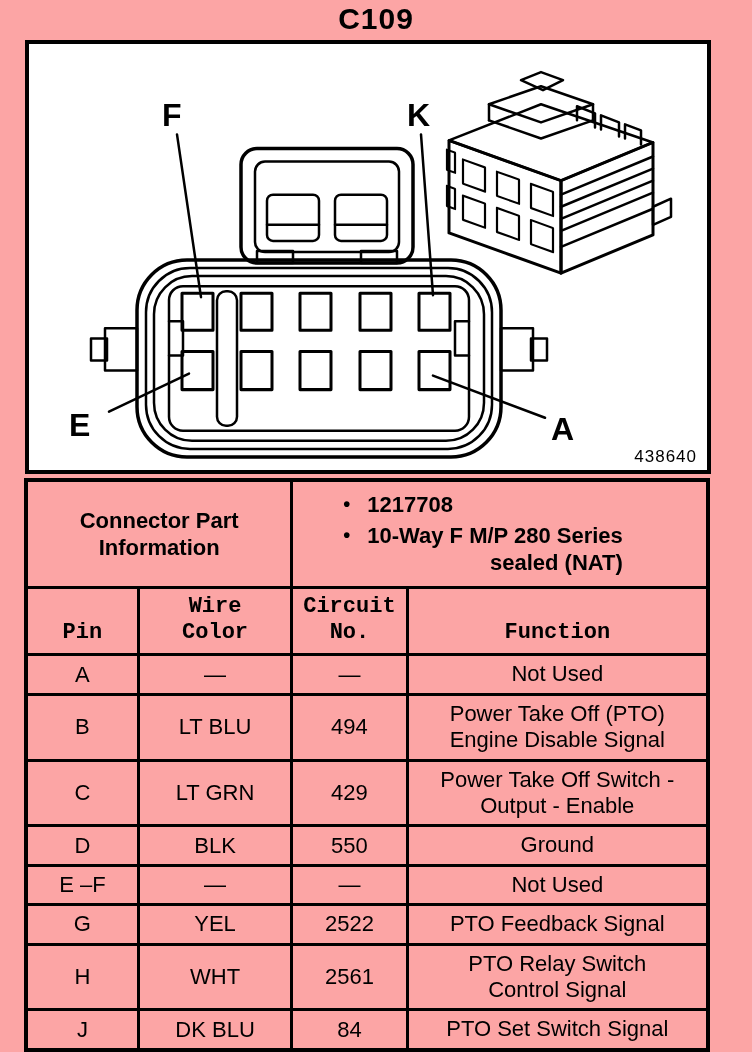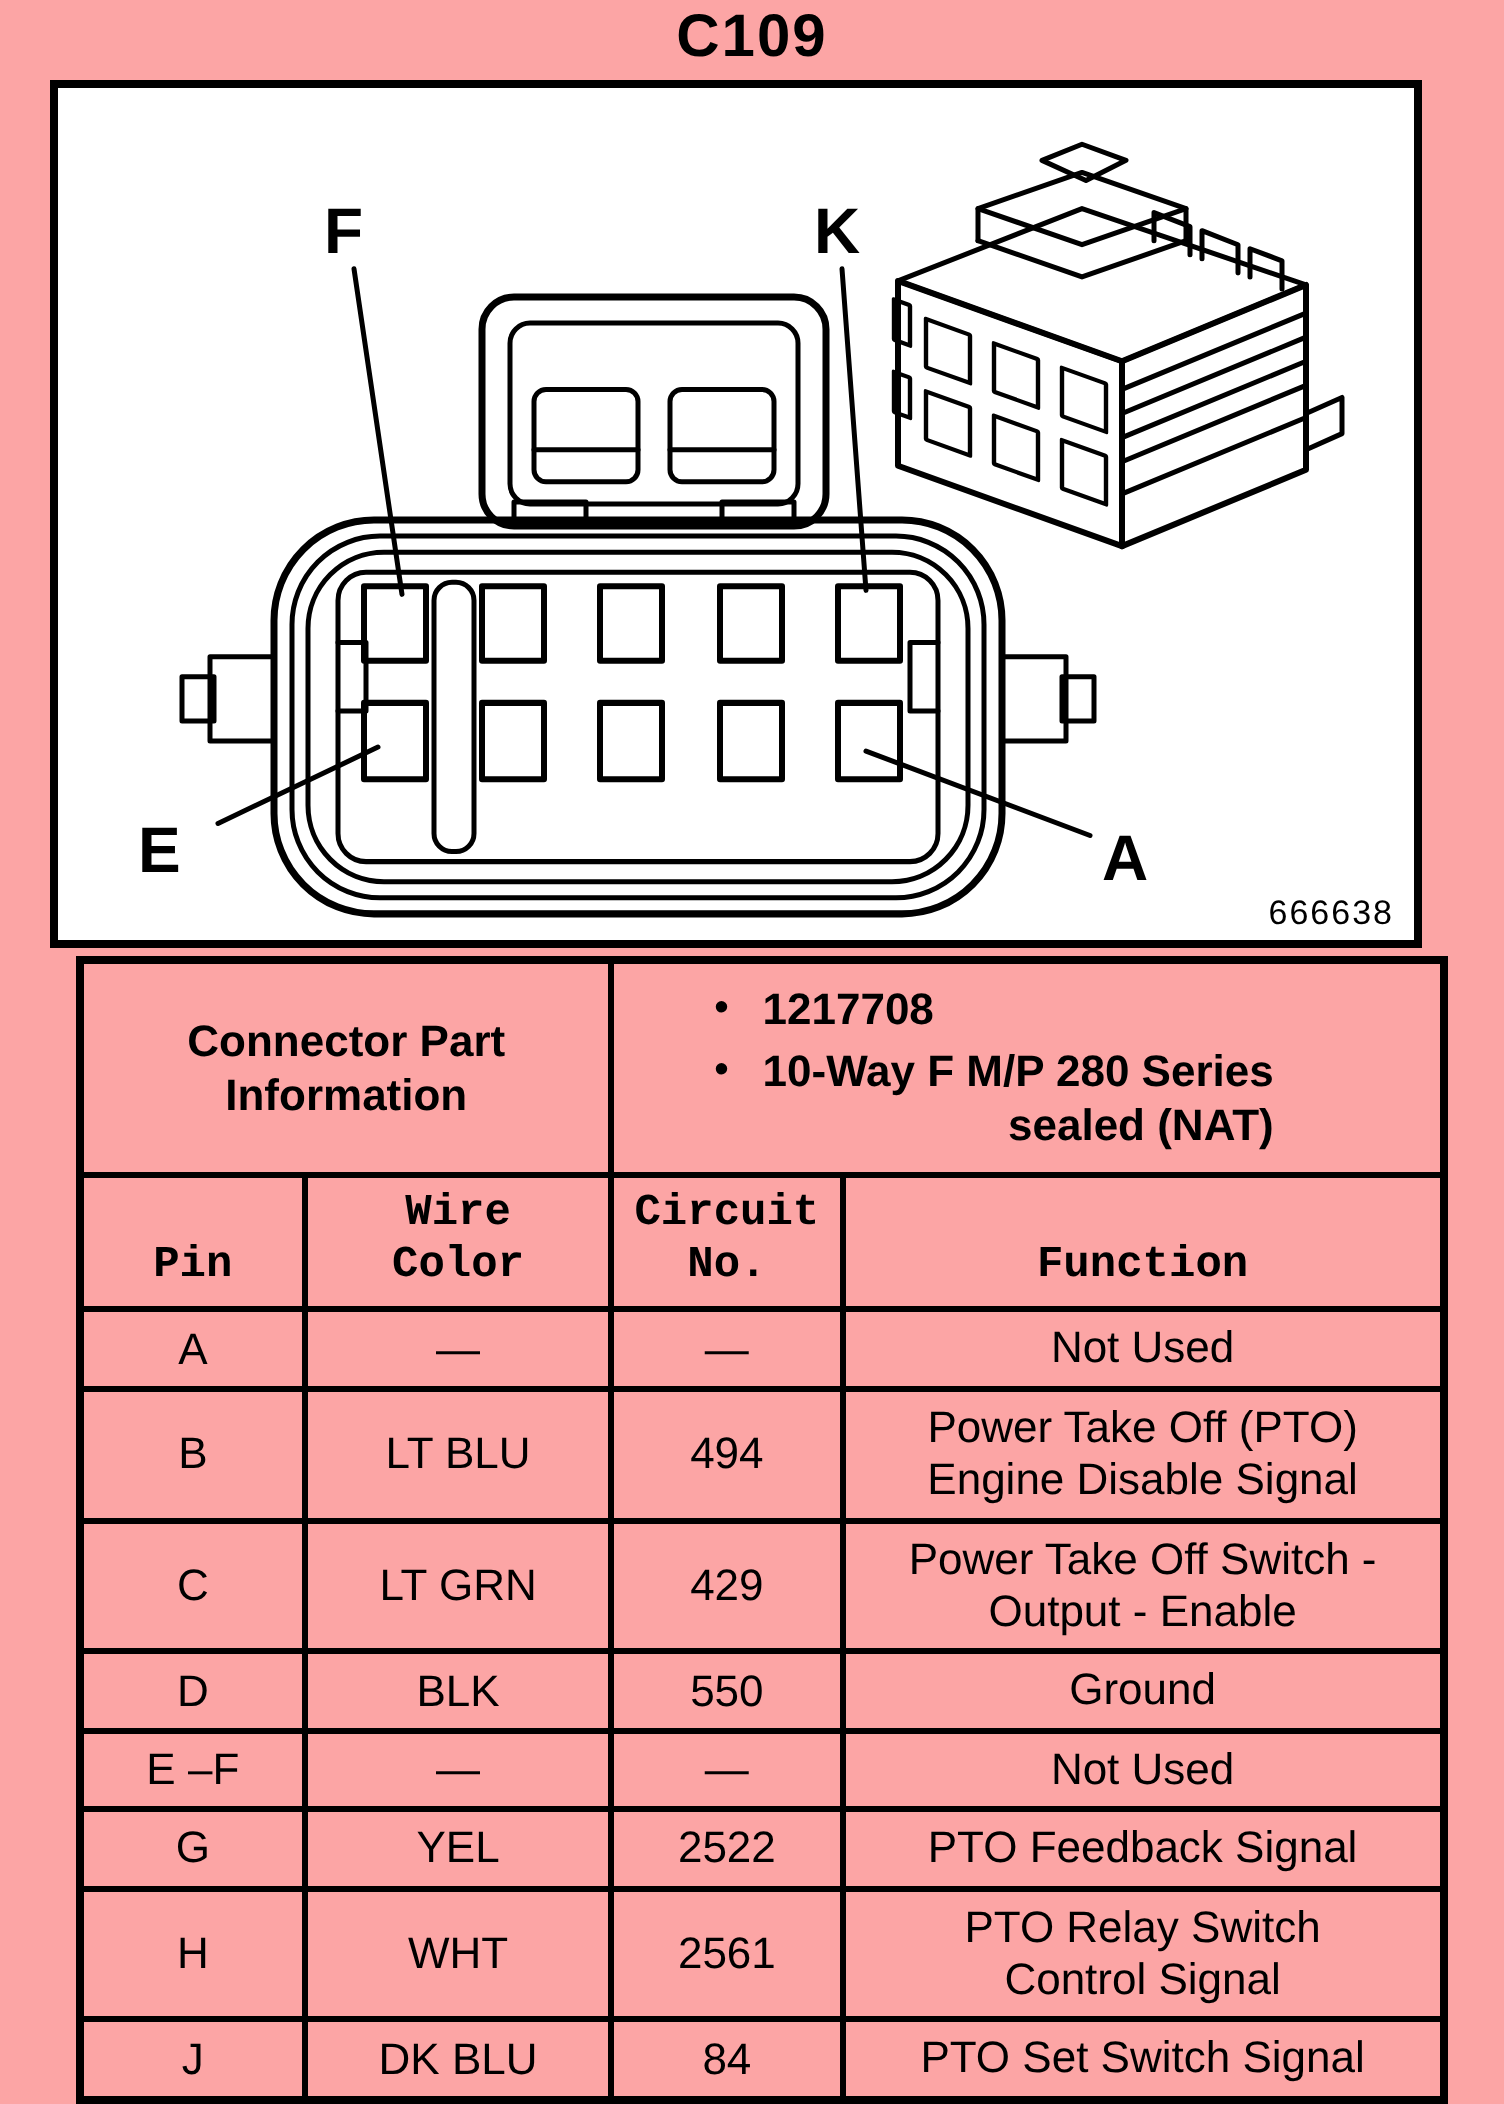--- a/index.html
+++ b/index.html
@@ -11,21 +11,21 @@
            font-size:30px; font-weight:bold; letter-spacing:1px; }
 
   .figure-box { position:absolute; left:25px; top:40px; width:686px; height:434px;
                 border:4px solid #000; background:#fff; }
   .figure-box svg { position:absolute; left:0; top:0; width:100%; height:100%; }
   .fig-num { position:absolute; right:10px; bottom:3px; font-size:17px; letter-spacing:1px; }
 
   svg text.callout { font-family:"Liberation Sans", sans-serif; font-weight:bold;
                      font-size:32px; fill:#000; stroke:none; }
 
-  table.pin-table { position:absolute; left:38px; top:478px; width:686px;
+  table.pin-table { position:absolute; left:24px; top:478px; width:686px;
                     border-collapse:collapse; table-layout:fixed;border-radius:11px; }
   table.pin-table td, table.pin-table th { border:3px solid #000; }
   table.pin-table { border:4px solid #000; }
 
   col.c1 { width:112px; } col.c2 { width:153px; } col.c3 { width:115px; } col.c4 { width:300px; }
 
   .pi-left { height:97px; text-align:center; vertical-align:middle;
              font-size:22px; font-weight:bold; line-height:1.25; }
   .pi-right { vertical-align:middle; padding:6px 6px 6px 50px; }
   .bullet-item { display:flex; align-items:flex-start; font-size:22px; font-weight:bold;
@@ -135,21 +135,21 @@
           <rect x="82" y="14" width="22" height="24"></rect>
           <rect x="14" y="50" width="22" height="24"></rect>
           <rect x="48" y="50" width="22" height="24"></rect>
           <rect x="82" y="50" width="22" height="24"></rect>
           <rect x="-2" y="10" width="8" height="20"></rect>
           <rect x="-2" y="46" width="8" height="20"></rect>
         </g>
       </g>
     </svg>
 
-    <div class="fig-num">666638</div>
+    <div class="fig-num">438640</div>
   </div>
 
   <table class="pin-table">
     <colgroup>
         <col class="c1">
         <col class="c2">
         <col class="c3">
         <col class="c4">
       </colgroup>
     <tbody>

